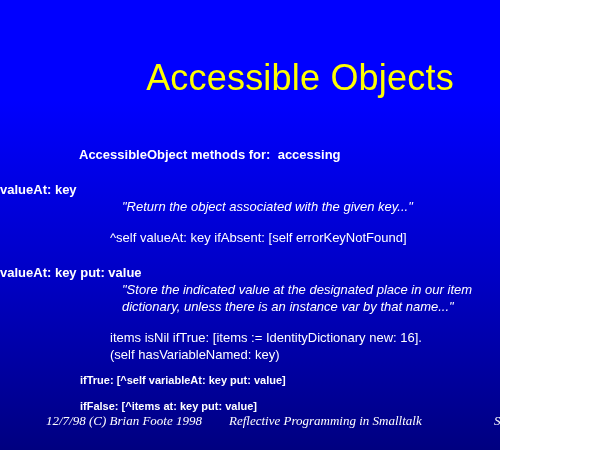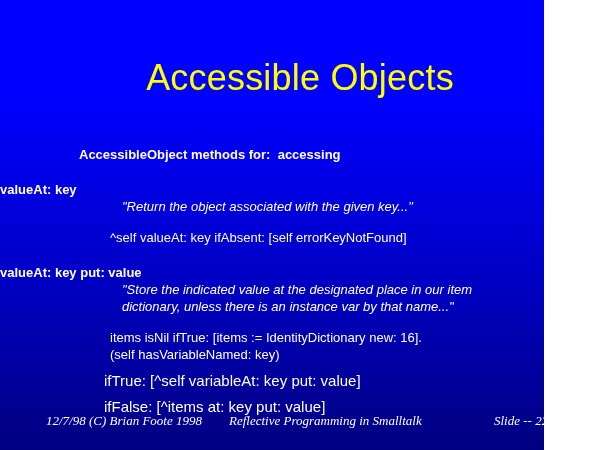--- a/index.html
+++ b/index.html
@@ -7,21 +7,21 @@
     padding: 0;
   }
   body {
     width: 600px;
     height: 450px;
     overflow: hidden;
     font-family: "Liberation Sans", sans-serif;
   }
   #slide {
     position: relative;
-    width: 544px;
+    width: 500px;
     height: 450px;
     background: linear-gradient(to bottom, #0000ff 0%, #0000ff 22%, #0000c4 62%, #000080 100%);
     overflow: hidden;
   }
   #slide-title {
     position: absolute;
     top: 57px;
     left: 0;
     width: 600px;
     text-align: center;
@@ -68,24 +68,24 @@
   }
   
   .lvl-code {
     font-size: 13px;
     font-weight: normal;
     line-height: 17px;
     padding-left: 110px;
   }
   
   .lvl-code-deep {
-    font-size: 15px;
-    font-weight: normal;
+    font-size: 11px;
+    font-weight: bold;
     line-height: 17px;
-    padding-left: 104px;
+    padding-left: 80px;
   }
   .gap-sm { height: 9px; }
   .gap-md { height: 14px; }
   .gap-lg { height: 18px; }
 
   #footer {
     position: absolute;
     left: 0;
     top: 412px;
     width: 600px;

